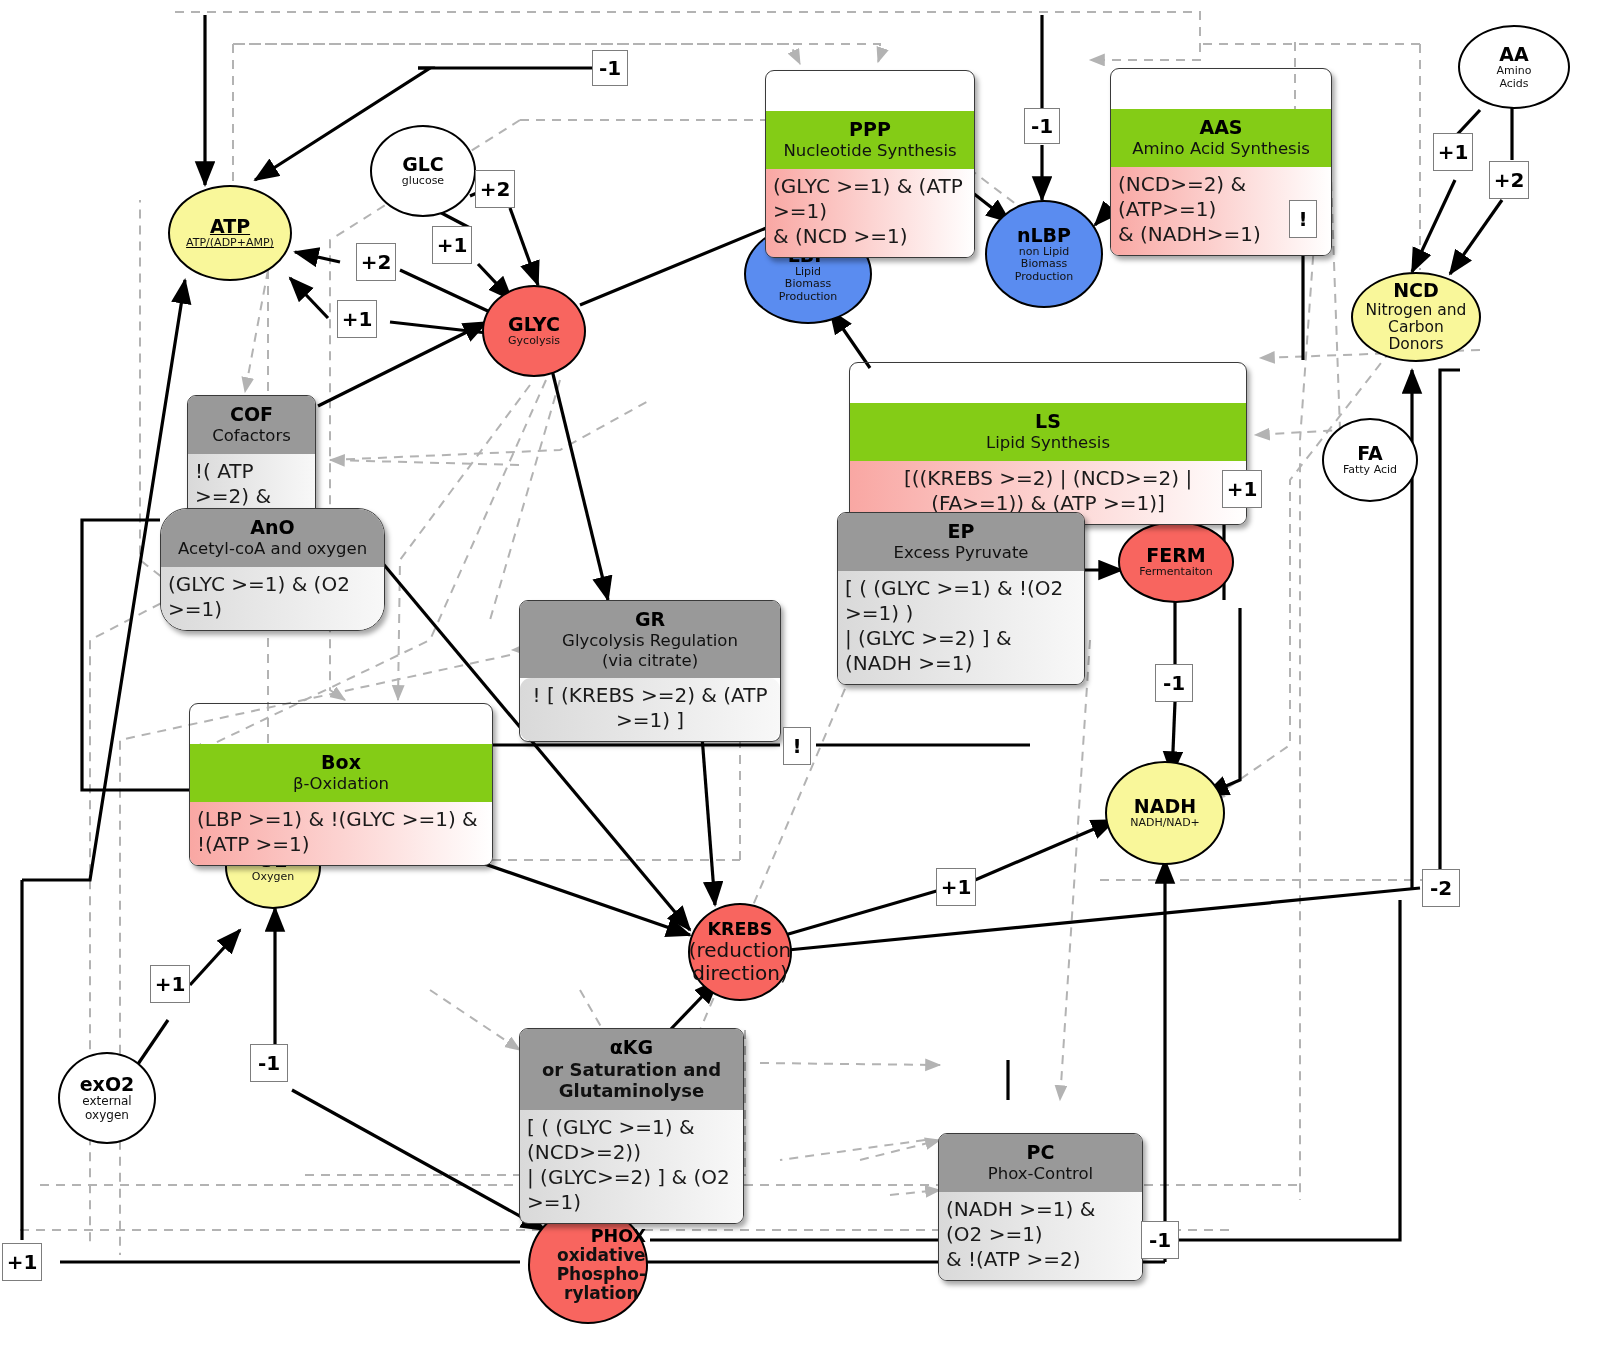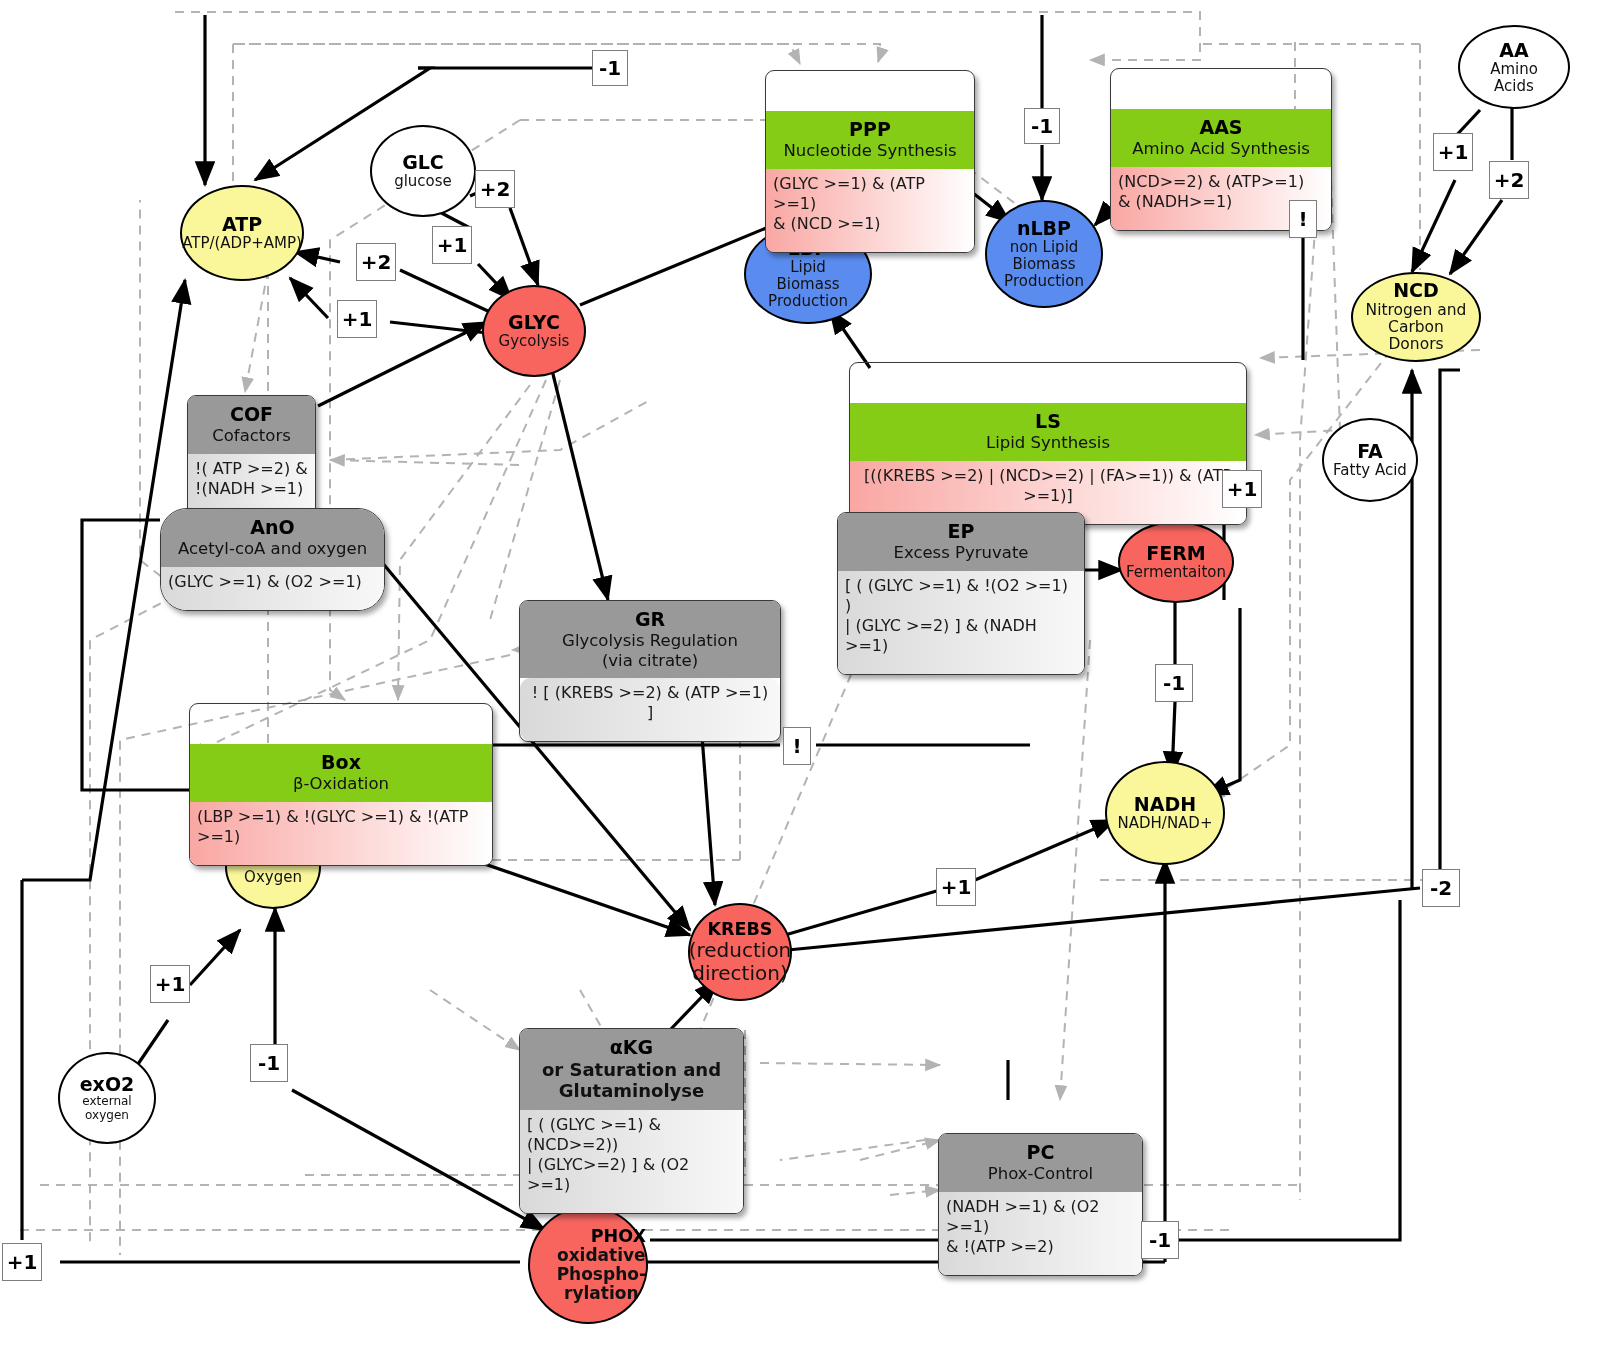--- a/index.html
+++ b/index.html
@@ -6,32 +6,32 @@
   body{font-family:"DejaVu Sans","Liberation Sans",sans-serif;}
   #stage{position:relative;width:1617px;height:1349px;background:#fff;overflow:hidden;}
   svg#net{position:absolute;left:0;top:0;width:1617px;height:1349px;}
   .edge-solid{stroke:#000;stroke-width:3.2;fill:none;}
   .edge-dash{stroke:#b3b3b3;stroke-width:2;fill:none;stroke-dasharray:9 7;}
   .node{position:absolute;box-sizing:border-box;}
   
   .enode{display:flex;flex-direction:column;align-items:center;justify-content:center;
          text-align:center;border:2px solid #000;line-height:1.12;}
   .enode .ttl{font-weight:bold;font-size:19px;color:#000;}
-  .enode .sub{font-size:15px;color:#111;}
+  .enode .sub{font-size:11px;color:#111;}
   .yellow{background:#f9f79a;}
   .red{background:#f8655f;}
   .blue{background:#5a8cf0;}
   .white{background:#ffffff;}
   
   .bnode{border:1.5px solid #3a3a3a;border-radius:9px;overflow:hidden;
          box-shadow:3px 4px 5px rgba(0,0,0,.35);}
   .bhead{padding:7px 8px 8px 8px;text-align:center;line-height:1.2;}
   .bhead .ttl{font-weight:bold;font-size:19px;color:#000;display:block;}
   .bhead .sub{font-size:16.5px;color:#111;display:block;}
-  .bcond{padding:5px 7px 18px 7px;font-size:16px;color:#1a1a1a;line-height:1.25;white-space:pre-line;}
+  .bcond{padding:5px 7px 8px 7px;font-size:20px;color:#1a1a1a;line-height:1.25;white-space:pre-line;}
   .grey .bhead{background:#999999;}
   .grey .bcond{background:linear-gradient(to right,#d9d9d9,#f8f8f8);}
   .redbox .bhead{background:#84cc16;margin-top:40px;}
   .redbox .bcond{background:linear-gradient(to right,#f9a7a3,#ffffff);}
   .elabel{position:absolute;background:#fff;border:1.5px solid #7d7d7d;
           font-weight:bold;font-size:20px;color:#000;display:flex;
           align-items:center;justify-content:center;box-sizing:border-box;}
 </style>
 </head>
 <body>
@@ -174,21 +174,21 @@
     <path d="M650,1240 L1140,1240" marker-end="url(#ah)"></path>
     <path d="M1178,1240 L1400,1240 L1400,900"></path>
 
     <path d="M640,1262 L1165,1262"></path>
     <path d="M1165,1262 L1165,860" marker-end="url(#ah)"></path>
 
     <path d="M1008,1100 L1008,1060"></path>
   </g>
 </svg>
 
-<div class="node enode yellow" style="left:180px;top:185px;width:124px;height:96px;border-radius:50%;">
+<div class="node enode yellow" style="left:168px;top:185px;width:124px;height:96px;border-radius:50%;text-decoration:underline;">
   <span class="ttl">ATP</span>
   <span class="sub">ATP/(ADP+AMP)</span>
 </div>
 
 <div class="node enode white" style="left:370px;top:125px;width:106px;height:92px;border-radius:50%;">
   <span class="ttl">GLC</span>
   <span class="sub">glucose</span>
 </div>
 
 <div class="node enode red" style="left:482px;top:285px;width:104px;height:92px;border-radius:50%;">

